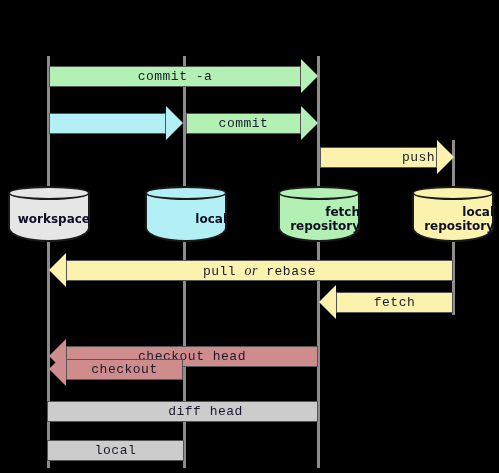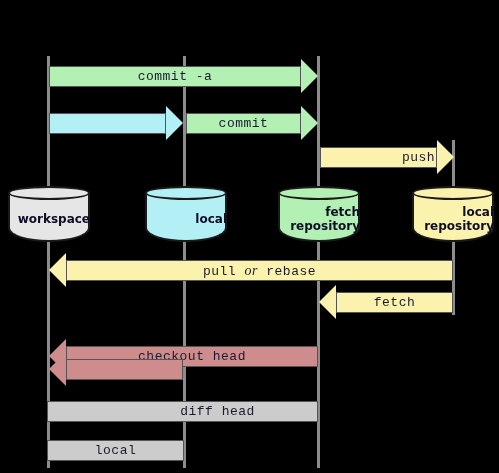--- a/index.html
+++ b/index.html
@@ -153,24 +153,25 @@
         <div class="label" style="left: 0px; width: 117px;">fetch</div>
       </div>
       <div class="flow" style="left: 66px; top: 316px; width: 269px; margin-top: 30px;">
         <div class="bar" style="background: rgb(207, 140, 140); width: 252px; left: 0px;"></div>
         <div class="head" style="left: -17px; border-right: 17px solid rgb(207, 140, 140);"></div>
         <div class="label" style="left: 0px; width: 252px;">checkout head</div>
       </div>
       <div class="flow" style="left: 66px; top: 359px; width: 134px;">
         <div class="bar" style="background: rgb(207, 140, 140); width: 117px; left: 0px;"></div>
         <div class="head" style="left: -17px; border-right: 17px solid rgb(207, 140, 140);"></div>
+        <div class="label" style="left: 0px; width: 117px;">checkout</div>
       </div>
       <div class="flow" style="left: 47px; top: 401px; width: 271px;">
         <div class="bar" style="background: rgb(204, 204, 204); width: 271px; left: 0px;"></div>
-        <div class="label" style="left: 16px; width: 309px;">diff head</div>
+        <div class="label" style="left: 4px; width: 309px;">diff head</div>
       </div>
       <div class="flow" style="left: 47px; top: 440px; width: 137px;">
         <div class="bar" style="background: rgb(204, 204, 204); width: 137px; left: 0px;"></div>
         <div class="label" style="left: 0px; width: 137px;">local</div>
       </div>
     </div>
   <div id="node-layer">
       <div class="cyl" style="left: 8px; top: 186px;">
         <div class="body" style="background: rgb(230, 230, 230);"></div>
         <div class="top" style="background: rgb(230, 230, 230);"></div>

